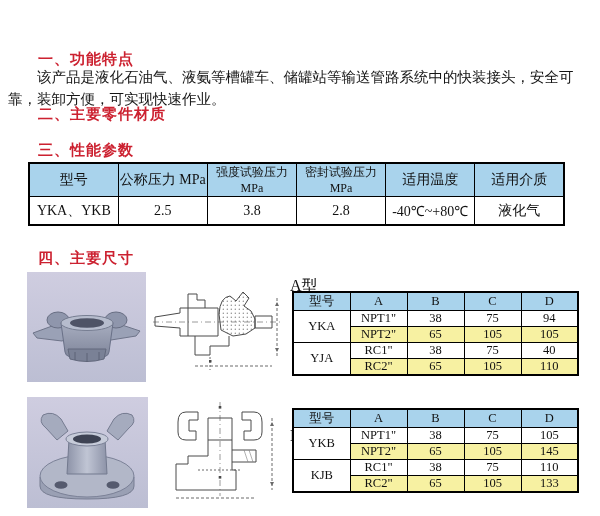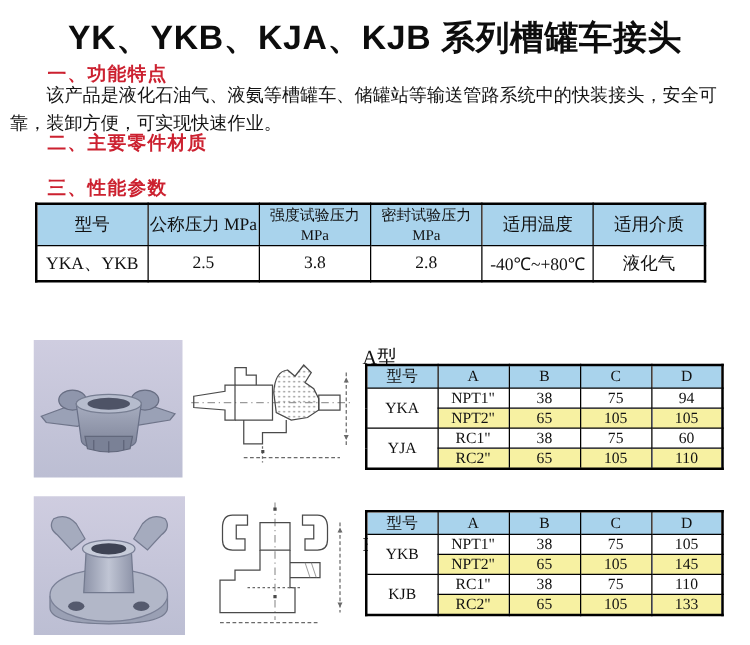--- a/index.html
+++ b/index.html
@@ -54,21 +54,20 @@
     background:linear-gradient(#cfcde0, #bcbed3);
   }
   .drawing { position:absolute; }
   svg { display:block; }
 </style>
 </head>
 <body>
 
 <div class="page">
 
-  <div class="title">YK、YKB、KJA、KJB 系列槽罐车接头</div>
 
   <div class="rh" style="top:50px;">一、功能特点</div>
   <div class="body-text">该产品是液化石油气、液氨等槽罐车、储罐站等输送管路系统中的快装接头，安全可靠，装卸方便，可实现快速作业。</div>
 
   <div class="rh" style="top:105px;">二、主要零件材质</div>
 
   <div class="rh" style="top:141px;">三、性能参数</div>
 
   <table class="perf">
     <thead>
@@ -86,20 +85,21 @@
         <td>YKA、YKB</td>
         <td>2.5</td>
         <td>3.8</td>
         <td>2.8</td>
         <td>-40℃~+80℃</td>
         <td>液化气</td>
       </tr>
     </tbody>
   </table>
 
+  <div class="rh" style="top:249px;">四、主要尺寸</div>
 
   <div class="photo" style="top:272px;">
     <svg width="119" height="110" viewBox="0 0 119 110">
       <defs>
         <linearGradient id="met" x1="0" y1="0" x2="0" y2="1">
           <stop offset="0" stop-color="#aeb4c6"></stop>
             <stop offset="1" stop-color="#7e8499"></stop>
         </linearGradient>
       </defs>
       <path d="M6,61 L36,50 L42,56 L42,66 L35,69 L10,66 Z" fill="#9aa1b6" stroke="#6e7489" stroke-width="1"></path>
@@ -170,21 +170,21 @@
         <td>NPT2"</td>
         <td>65</td>
         <td>105</td>
         <td>105</td>
       </tr>
       <tr>
         <td class="model" rowspan="2">YJA</td>
         <td>RC1"</td>
         <td>38</td>
         <td>75</td>
-        <td>60</td>
+        <td>40</td>
       </tr>
       <tr class="yellow">
         <td>RC2"</td>
         <td>65</td>
         <td>105</td>
         <td>110</td>
       </tr>
     </tbody>
   </table>
 

